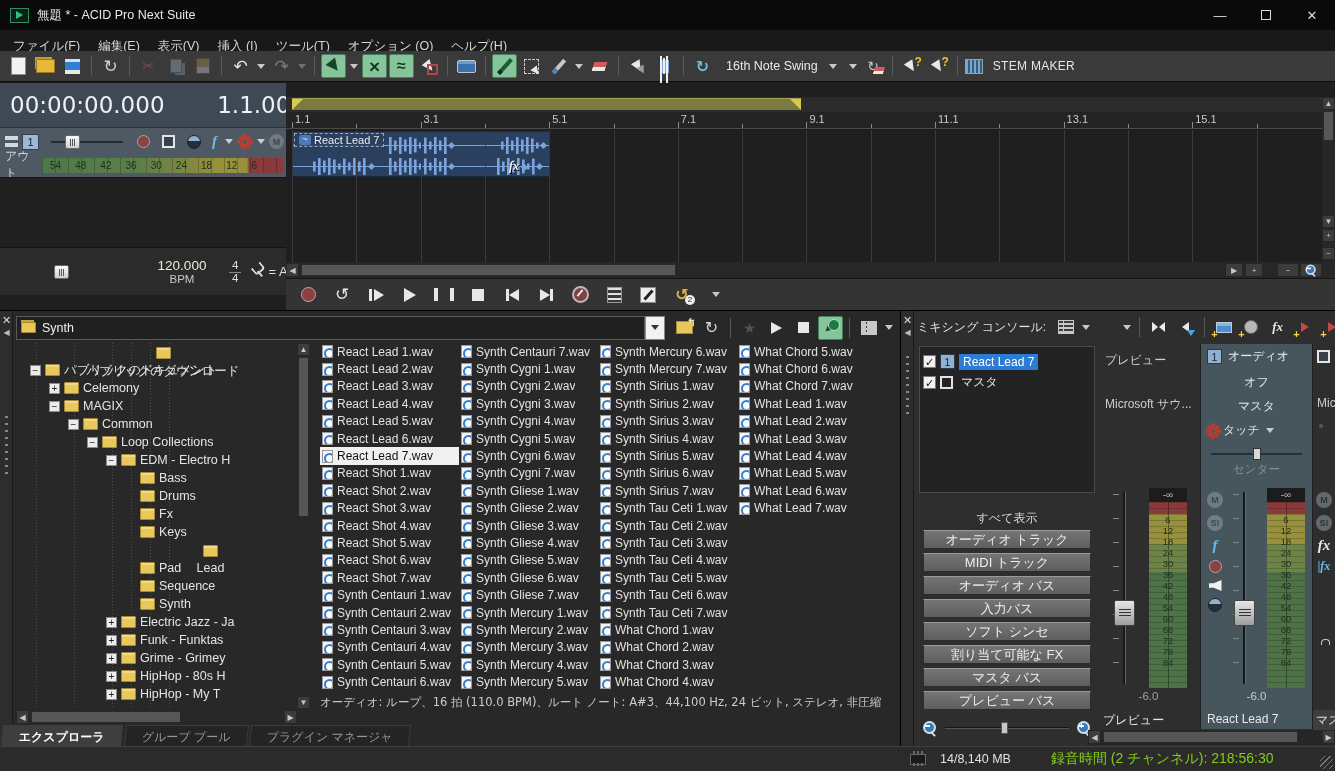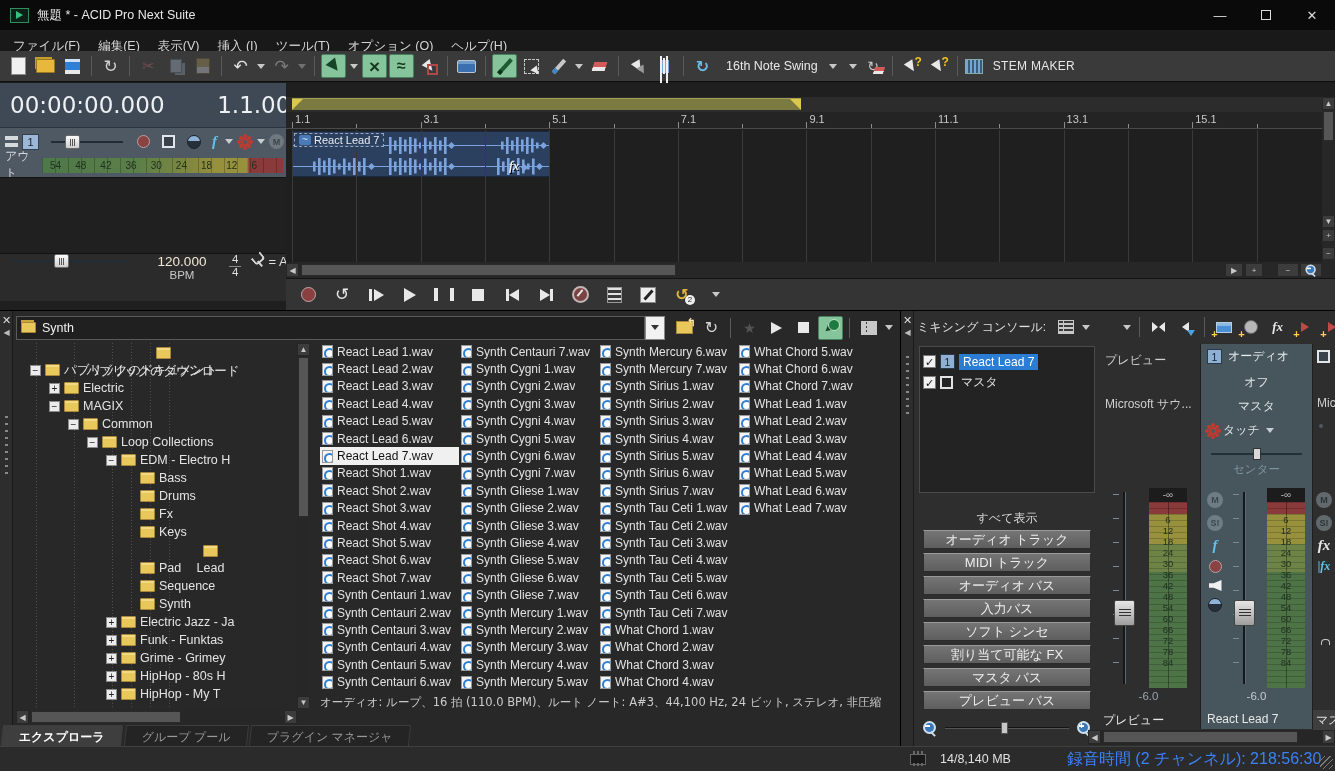--- a/index.html
+++ b/index.html
@@ -79,21 +79,21 @@
 .gear{position:relative;width:8px;height:8px;border-radius:50%;background:#c03a30;flex:none;margin:0 4px;
 box-shadow:0 -6px 0 -2px #c03a30,0 6px 0 -2px #c03a30,-6px 0 0 -2px #c03a30,6px 0 0 -2px #c03a30,-4px -4px 0 -2px #c03a30,4px 4px 0 -2px #c03a30,-4px 4px 0 -2px #c03a30,4px -4px 0 -2px #c03a30}
 .gear::after{content:"";position:absolute;left:2px;top:2px;width:4px;height:4px;border-radius:50%;background:#4e5963}
 .ghost{width:15px;height:15px;border-radius:50%;background:#8b9299;opacity:.55;color:#2e3338;font-size:9px;font-weight:bold;display:flex;align-items:center;justify-content:center;flex:none}
 #outlbl{color:#d2d8dd;font-size:12px;width:32px;flex:none}
 #hmeter{position:relative;flex:1;height:15px;background:linear-gradient(90deg,#4d7848 0%,#5b7f49 40%,#82883f 62%,#97903c 72%,#97903c 85%,#8a3a3a 86%,#8a3a3a 100%)}
 #hmeter .segs{position:absolute;inset:0;background:repeating-linear-gradient(90deg,rgba(0,0,0,.22) 0 1px,transparent 1px 13px)}
 #hmscale{position:absolute;inset:0 26px 0 8px;display:flex;justify-content:space-between;align-items:center;font-size:10px;color:#1e2f1d}
 #neginf1{font-size:10px;color:#9aa2a9;width:22px;text-align:right;flex:none}
 #midpanel{position:absolute;top:94px;left:0;right:0;height:85px;background:#202020;border-top:1px solid #141414}
-#temporow{position:absolute;top:170px;left:0;right:0;height:48px;background:#2b2b2b;border-top:1px solid #121212;display:flex;align-items:flex-start}
+#temporow{position:absolute;top:164px;left:0;right:0;height:48px;background:#2b2b2b;border-top:1px solid #121212;display:flex;align-items:center}
 #temposlider{margin-left:12px;width:115px}
 #bpmblock{margin-left:22px;width:66px;text-align:center}
 #bpmval{font-size:13.5px;color:#efe9d4}
 #bpmlbl{font-size:11.5px;color:#c9c9c9}
 #sigblock{margin-left:14px;text-align:center;font-size:11.5px;color:#e0e0e0;line-height:11px}
 #sigblock .st{border-bottom:1px solid #888;padding:0 3px 1px}
 #keyblock{margin-left:12px;display:flex;align-items:center;gap:5px;color:#e0e0e0;font-size:13px}
 .fork{position:relative;width:10px;height:13px;transform:rotate(-40deg)}
 .fork::before{content:"";position:absolute;top:0;left:1px;width:8px;height:7px;border:2px solid #d8d8d8;border-top:none;border-radius:0 0 4px 4px}
 .fork::after{content:"";position:absolute;left:4px;top:6px;width:2px;height:7px;background:#d8d8d8}
@@ -258,21 +258,21 @@
 .spk{width:13px;height:11px;background:#f0f0f0;clip-path:polygon(0 30%,40% 30%,100% 0,100% 100%,40% 70%,0 70%)}
 .lockic{width:10px;height:8px;background:#c8c8c8;position:relative;border-radius:1px}
 .lockic::before{content:"";position:absolute;left:1.5px;top:-5px;width:7px;height:5px;border:1.6px solid #c8c8c8;border-bottom:none;border-radius:4px 4px 0 0}
 #s3name{position:absolute;left:0;right:0;background:#3e3e3e;padding:2px 3px;font-size:12px;color:#ddd;white-space:nowrap}
 #mixhscroll{position:absolute;left:187px;right:0;top:419px;height:15px;background:#262626}
 
 #statusbar{position:absolute;left:0;right:0;bottom:0;height:25px;background:#2b2b2b;border-top:1px solid #404040;display:flex;align-items:center}
 #sbchip{position:relative;width:16px;height:11px;background:#1a1a1a;border:1px solid #666;margin-left:910px;flex:none}
 #sbchip::after{content:"";position:absolute;left:2px;top:-4px;width:2px;height:3px;background:#666;box-shadow:4px 0 0 #666,8px 0 0 #666,0 12px 0 #666,4px 12px 0 #666,8px 12px 0 #666}
 #sbmem{margin-left:14px;font-size:12.5px;color:#e0e0e0}
-#sbrec{margin-left:56px;font-size:16px;color:#3b82f6}
+#sbrec{margin-left:40px;font-size:14px;color:#84cc16}
 #sbgrip{position:absolute;right:2px;bottom:2px;width:13px;height:13px;background:repeating-linear-gradient(135deg,transparent 0 3px,#7a7a7a 3px 4px)}
 </style>
 </head>
 <body>
 
 <div id="app">
 
   <div id="titlebar">
     <div id="appicon"></div>
     <div id="wintitle">無題 * - ACID Pro Next Suite</div>
@@ -595,21 +595,21 @@
           <span class="tlabel">パブリックのダウンロード</span>
         </div>
         <div class="trow" style="padding-left: 14px;">
           <span class="texp">−</span>
           <span class="tfold"></span>
           <span class="tlabel">パブリックのドキュメント</span>
         </div>
         <div class="trow" style="padding-left: 33px;">
           <span class="texp">+</span>
           <span class="tfold"></span>
-          <span class="tlabel">Electric</span>
+          <span class="tlabel">Celemony</span>
         </div>
         <div class="trow" style="padding-left: 33px;">
           <span class="texp">−</span>
           <span class="tfold"></span>
           <span class="tlabel">MAGIX</span>
         </div>
         <div class="trow" style="padding-left: 52px;">
           <span class="texp">−</span>
           <span class="tfold"></span>
           <span class="tlabel">Common</span>

